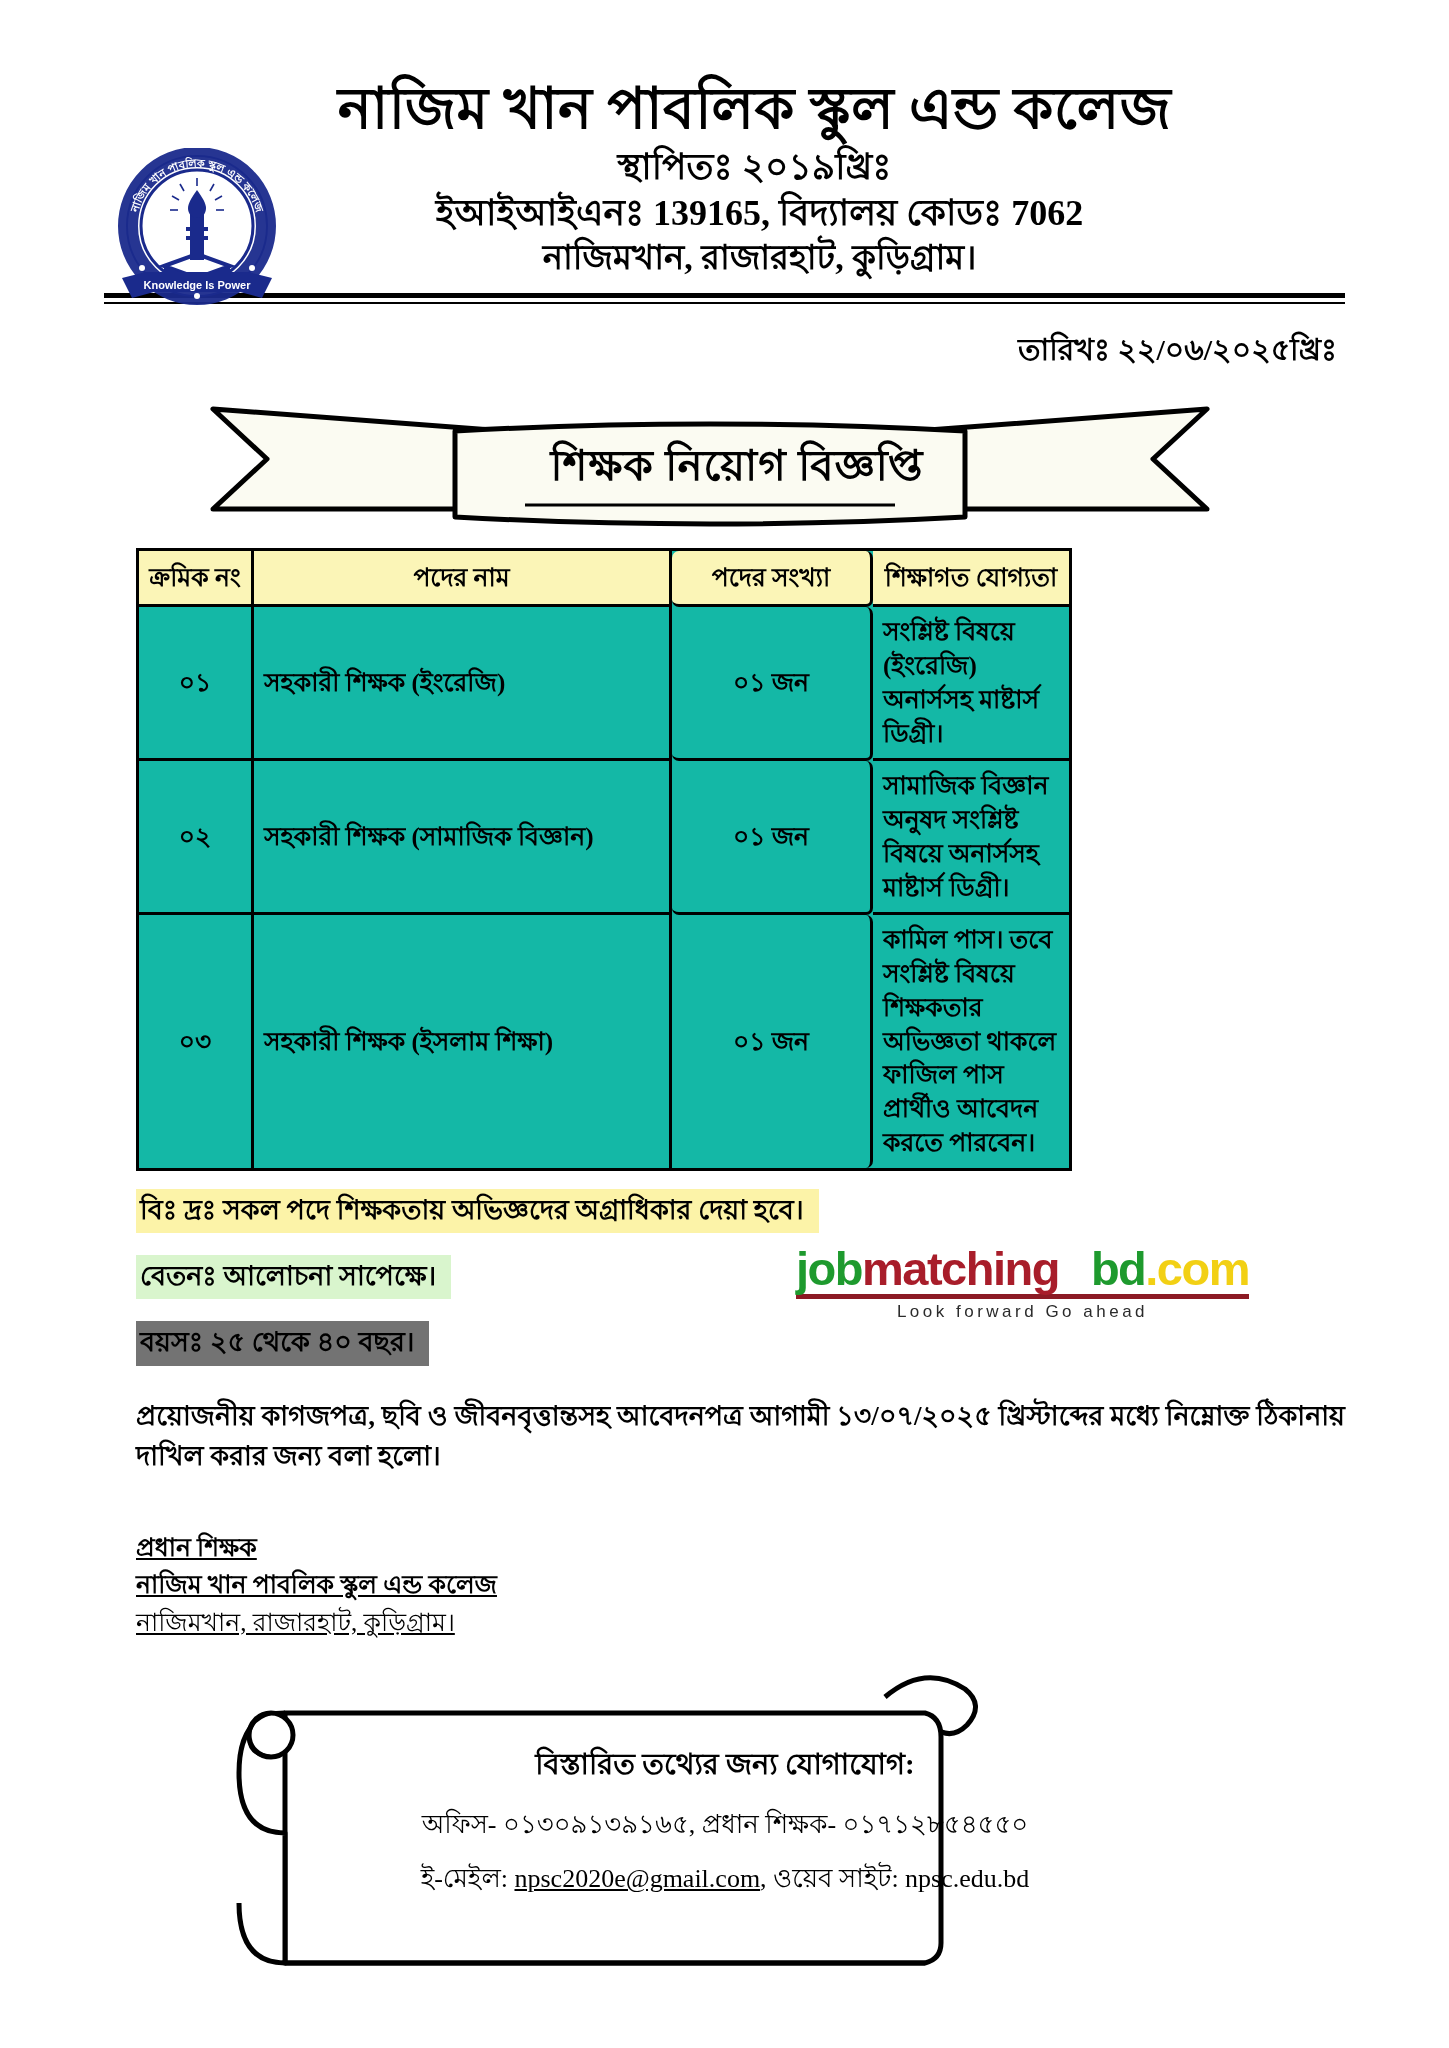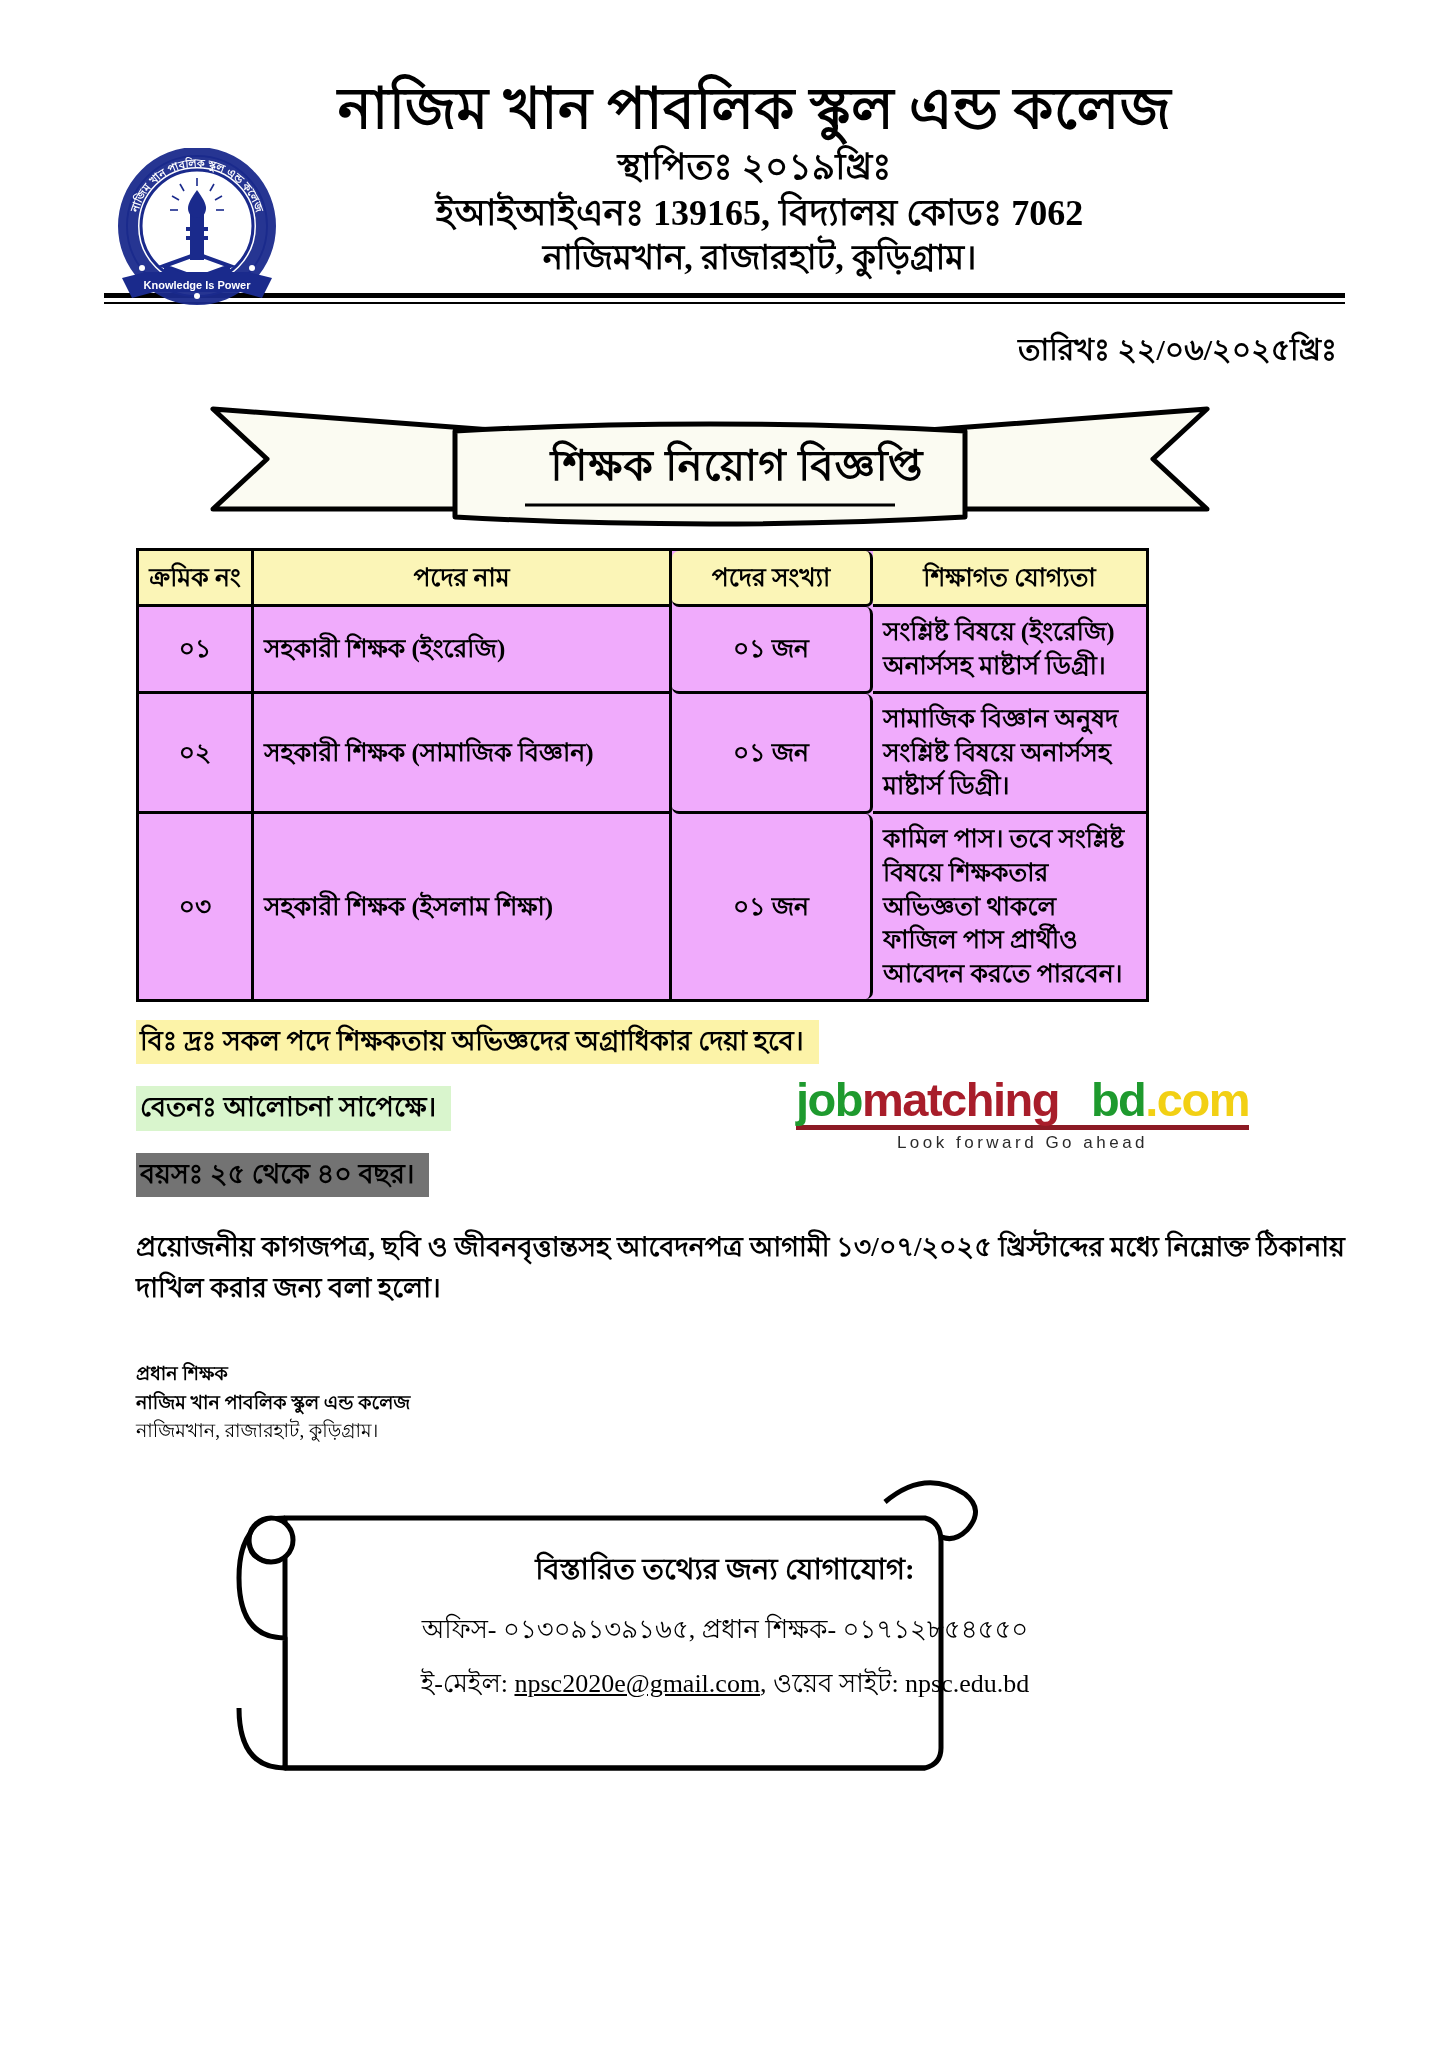--- a/index.html
+++ b/index.html
@@ -110,24 +110,24 @@
     padding-left: 25px;
   }
 
   
   .tbl-wrap {
     margin: 16px 104px 0 136px;
   }
   table.jobs {
     border-collapse: separate;
     border-spacing: 0;
-    width: 1013px;
+    width: 936px;
     table-layout: fixed;
     border: 3px solid #000;
-    background: #f0abfc;
+    background: #14b8a6;
   }
   table.jobs th, table.jobs td {
     border-right: 3px solid #000;
     border-bottom: 3px solid #000;
     padding: 8px 10px;
     vertical-align: middle;
     font-size: 25px;
     font-weight: bold;
     line-height: 1.35;
   }
@@ -194,21 +194,21 @@
   
   .para {
     margin: 30px 104px 0 136px;
     font-size: 27px;
     font-weight: bold;
     line-height: 1.5;
     text-align: justify;
   }
 
   
-  .sign { margin: 52px 104px 12px 136px; font-size: 19px; line-height: 1.5; }
+  .sign { margin: 52px 104px 12px 136px; font-size: 25px; line-height: 1.5; text-decoration: underline; }
   .sign .s1 { font-weight: bold; }
   .sign .s2 { font-weight: bold; }
   .sign .s3 { font-weight: normal; }
 
   
   .scroll-wrap {
     position: relative;
     margin-top: 26px;
     height: 330px;
   }

